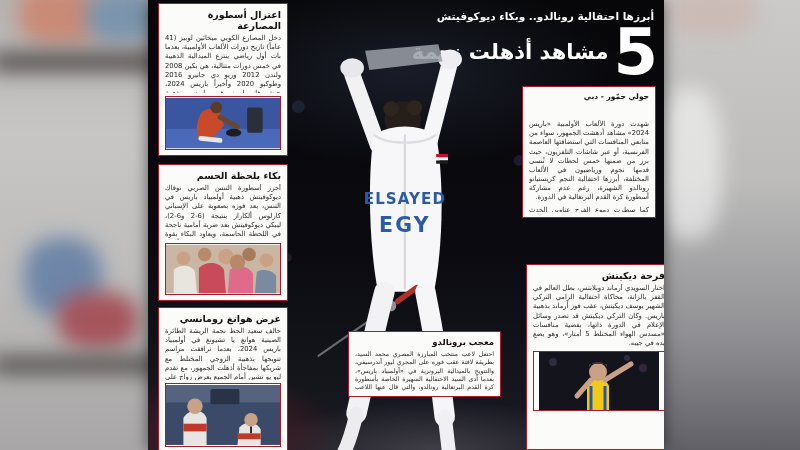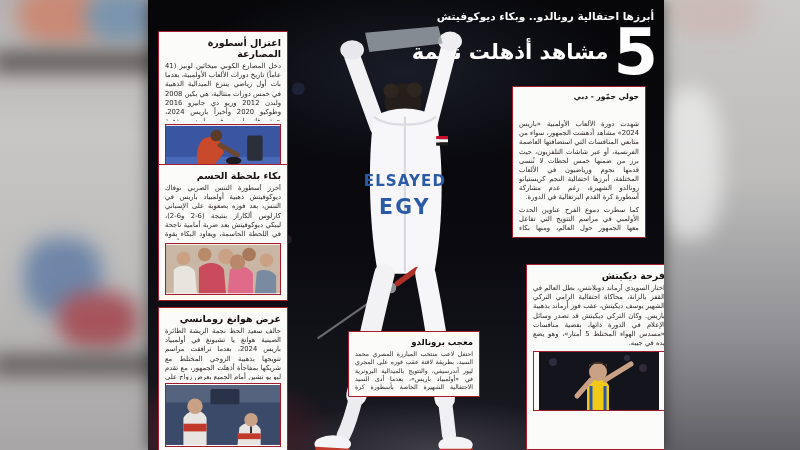--- a/index.html
+++ b/index.html
@@ -27,21 +27,21 @@
   .card{position:absolute;background:#fbfbf9;border:1.5px solid #a61c2c;border-radius:1px;
         padding:5px 6px;direction:rtl;box-sizing:border-box;overflow:hidden;
         display:flex;flex-direction:column;z-index:3;}
   .card-title{font-size:9.5px;font-weight:bold;color:#15100e;text-align:right;margin:0 0 3px;flex:0 0 auto;}
   .card-text{font-size:6.8px;line-height:1.35;color:#2a2624;text-align:justify;overflow:hidden;margin:0;}
   .card-text p{margin:0 0 3px;}
   .byline{font-size:7.5px;font-weight:bold;color:#111;margin:0 0 3px;text-align:right;}
   .photo{flex:0 0 auto;border:1px solid #a61c2c;overflow:hidden;margin-top:3px;}
   .photo svg{display:block;width:100%;height:100%;}
   
-  #fencer{position:absolute;left:118px;top:24px;width:280px;height:408px;z-index:1;}
+  #fencer{position:absolute;left:118px;top:42px;width:280px;height:408px;z-index:1;}
 </style>
 </head>
 <body>
 <div id="stage">
 
   <div class="bg-strip" id="bg-left">
     <div class="blob" style="left:18px;top:-14px;width:84px;height:58px;background:#c98a76;"></div>
     <div class="blob" style="left:86px;top:-10px;width:70px;height:52px;background:#7a94ad;"></div>
     <div class="blob" style="left:-8px;top:52px;width:170px;height:20px;background:#55504f;border-radius:0;"></div>
     <div class="blob" style="left:24px;top:238px;width:78px;height:78px;background:#6f86a8;"></div>
@@ -108,21 +108,21 @@
     </div>
 
     <div id="kicker">أبرزها احتفالية رونالدو.. وبكاء ديوكوفيتش</div>
     <div id="headline">
       <span class="big-number">5</span>
       <span class="hl-lines">
         <span style="display:block">مشاهد أذهلت نجمة</span>
       </span>
     </div>
 
-    <div class="card" style="left:10px;top:3px;width:130px;height:153px;margin-top:28px;">
+    <div class="card" style="left:10px;top:3px;width:130px;height:153px;">
       <div class="card-title">اعتزال أسطورة المصارعة</div>
       <div class="card-text" style="max-height:74px;">دخل المصارع الكوبي ميخائين لوبيز (41 عاماً) تاريخ دورات الألعاب الأولمبية، بعدما بات أول رياضي ينتزع الميدالية الذهبية في خمس دورات متتالية، هي بكين 2008 ولندن 2012 وريو دي جانيرو 2016 وطوكيو 2020 وأخيراً باريس 2024، حيث فاز لوبيز في باريس بذهبية المصارعة الرومانية، لفئة 130 كغم، ثم اتجه عقب مراسم التتويج إلى الجمهور معلناً اعتزاله اللعب نهائياً.</div>
       <div class="photo" style="height:52px;">
         <svg viewBox="0 0 118 52" xmlns="http://www.w3.org/2000/svg">
           <rect width="118" height="52" fill="#3a56a0"></rect>
           <rect y="32" width="118" height="20" fill="#4a69b8"></rect>
           <rect x="84" y="10" width="16" height="26" rx="2" fill="#2a2f3a"></rect>
           <path d="M38,14 C44,10 52,10 56,16 L60,28 L50,40 L34,42 C30,34 32,20 38,14 Z" fill="#c94a2a"></path>
           <circle cx="52" cy="10" r="6" fill="#5a3a28"></circle>
           <path d="M56,20 L74,30" stroke="#6b4630" stroke-width="5" stroke-linecap="round"></path>
@@ -164,21 +164,21 @@
           <path d="M18,40 L42,40 L42,48 L18,48 Z" fill="#c0392b"></path>
           <circle cx="30" cy="22" r="8" fill="#c9a184"></circle>
           <path d="M74,62 L76,44 C82,36 94,38 98,46 L98,62 Z" fill="#e8e4e2"></path>
           <path d="M74,50 L98,50 L98,56 L74,56 Z" fill="#c0392b"></path>
           <circle cx="88" cy="36" r="7" fill="#c9a184"></circle>
           <path d="M88,43 L88,50" stroke="#2a2a2a" stroke-width="2"></path>
         </svg>
       </div>
     </div>
 
-    <div class="card" style="left:364px;top:86px;width:134px;height:152px;">
+    <div class="card" style="left:374px;top:86px;width:134px;height:132px;">
       <div class="byline">جولي جمّور - دبي</div>
       <div class="card-text" style="max-height:150px;margin-top:16px;">
         <p>شهدت دورة الألعاب الأولمبية «باريس 2024» مشاهد أدهشت الجمهور، سواء من متابعي المنافسات التي استضافتها العاصمة الفرنسية، أو عبر شاشات التلفزيون، حيث برز من ضمنها خمس لحظات لا تُنسى قدمها نجوم ورياضيون في الألعاب المختلفة، أبرزها احتفالية النجم كريستيانو رونالدو الشهيرة، رغم عدم مشاركة أسطورة كرة القدم البرتغالية في الدورة.</p>
         <p>كما سطرت دموع الفرح عناوين الحدث الأولمبي في مراسم التتويج التي تفاعل معها الجمهور حول العالم، ومنها بكاء أسطورة التنس الصربي نوفاك ديوكوفيتش بالميدالية الذهبية في منافسات الفردي، بينما شهدت مراسم التتويج لحظات خالدة، حيث تصدرت الصينية هوانغ المشهد بعدما تلقت عرض زواج رومانسي فور فوزها مباشرة بذهبية منافسات الريشة المختلط.</p>
 
       </div>
     </div>
 
     <div class="card" style="left:378px;top:264px;width:146px;height:186px;">
       <div class="card-title">فرحة ديكيتش</div>
@@ -193,19 +193,19 @@
           <path d="M52,34 L52,58" stroke="#2a56a8" stroke-width="3"></path>
           <path d="M66,34 L66,58" stroke="#2a56a8" stroke-width="3"></path>
           <circle cx="59" cy="20" r="9" fill="#caa184"></circle>
           <path d="M50,16 C52,8 66,8 68,16 L68,12 L50,12 Z" fill="#4a3828"></path>
           <path d="M66,28 L92,12" stroke="#caa184" stroke-width="5" stroke-linecap="round"></path>
           <path d="M52,28 L38,44" stroke="#caa184" stroke-width="5" stroke-linecap="round"></path>
         </svg>
       </div>
     </div>
 
-    <div class="card" style="left:200px;top:331px;width:132px;height:66px;">
+    <div class="card" style="left:200px;top:331px;width:153px;height:66px;">
       <div class="card-title" style="font-size:8.5px;">معجب برونالدو</div>
       <div class="card-text" style="max-height:46px;font-size:6.2px;">احتفل لاعب منتخب المبارزة المصري محمد السيد، بطريقة لافتة عقب فوزه على المجري ليور أندرسيفي، والتتويج بالميدالية البرونزية في «أولمبياد باريس»، بعدما أدى السيد الاحتفالية الشهيرة الخاصة بأسطورة كرة القدم البرتغالية رونالدو، والتي قال عنها اللاعب المصري: «أنا من أشد المعجبين برونالدو».</div>
     </div>
 
   </div>
 </div>
 
 </body></html>

